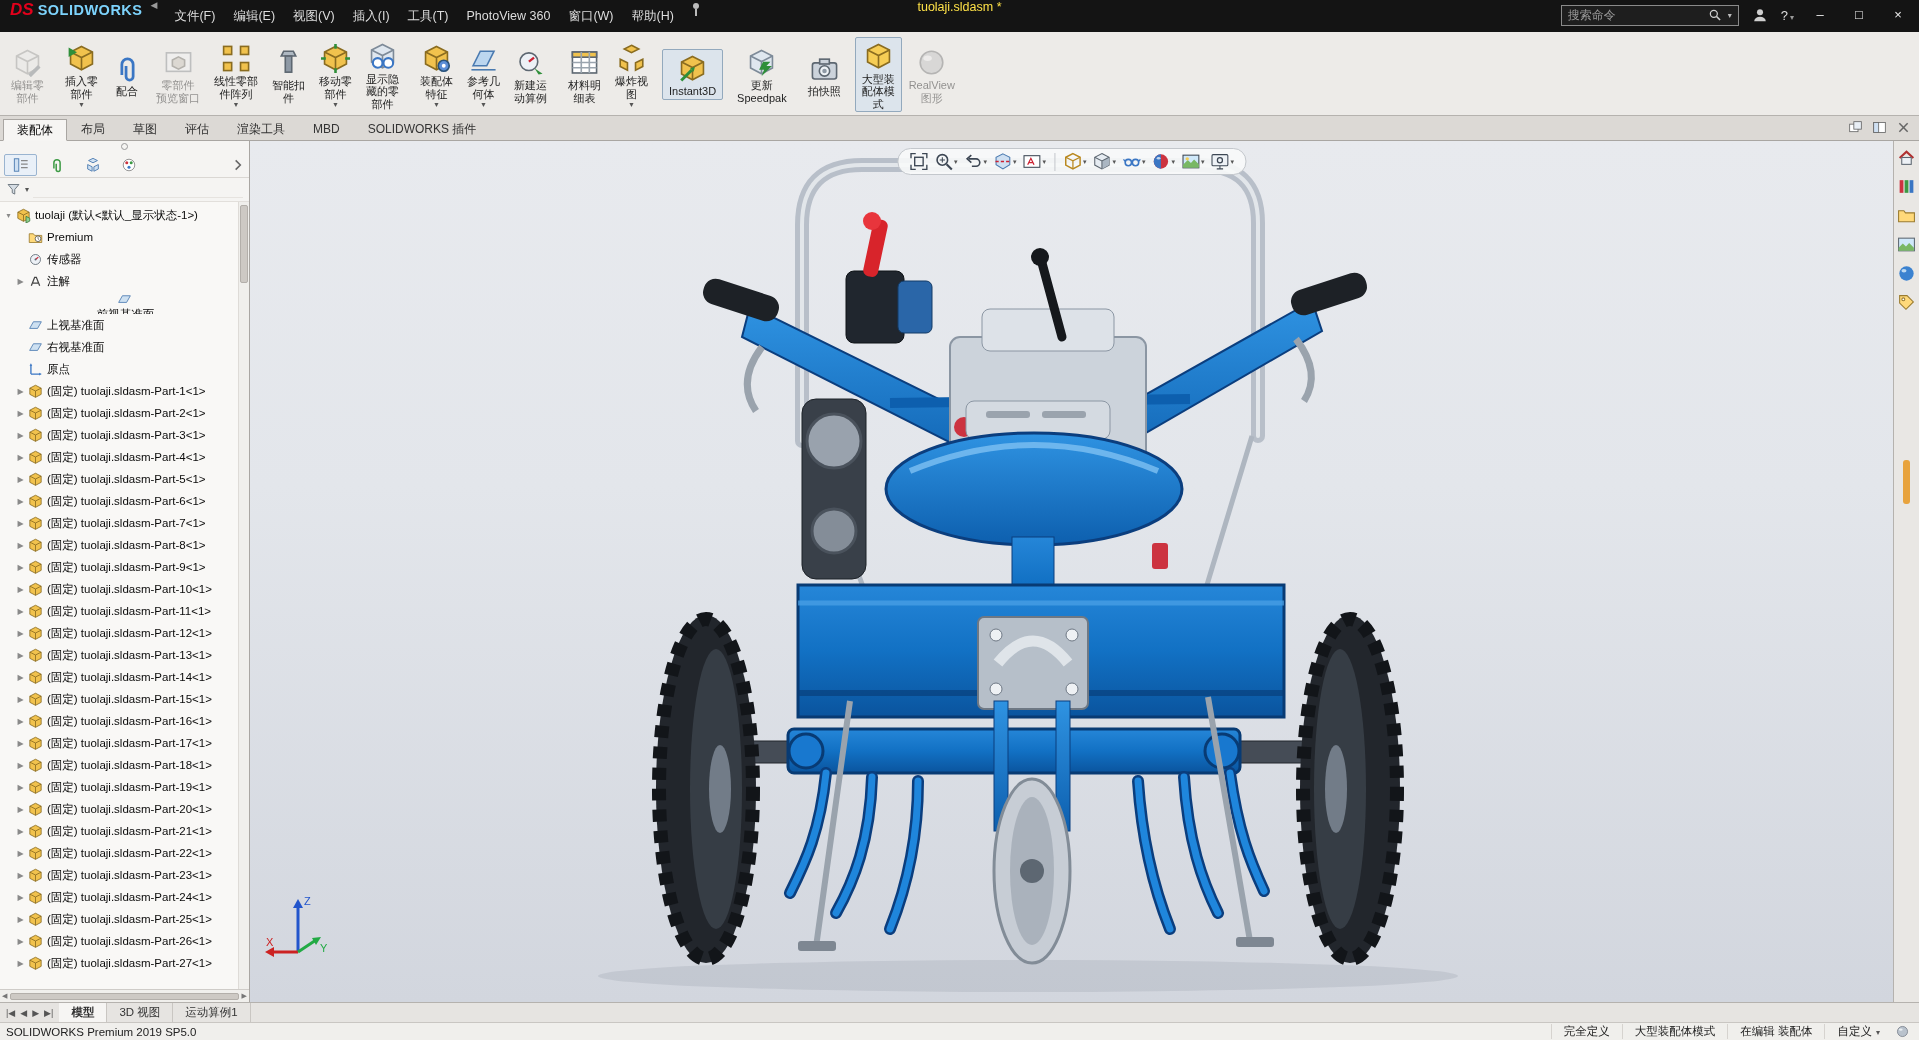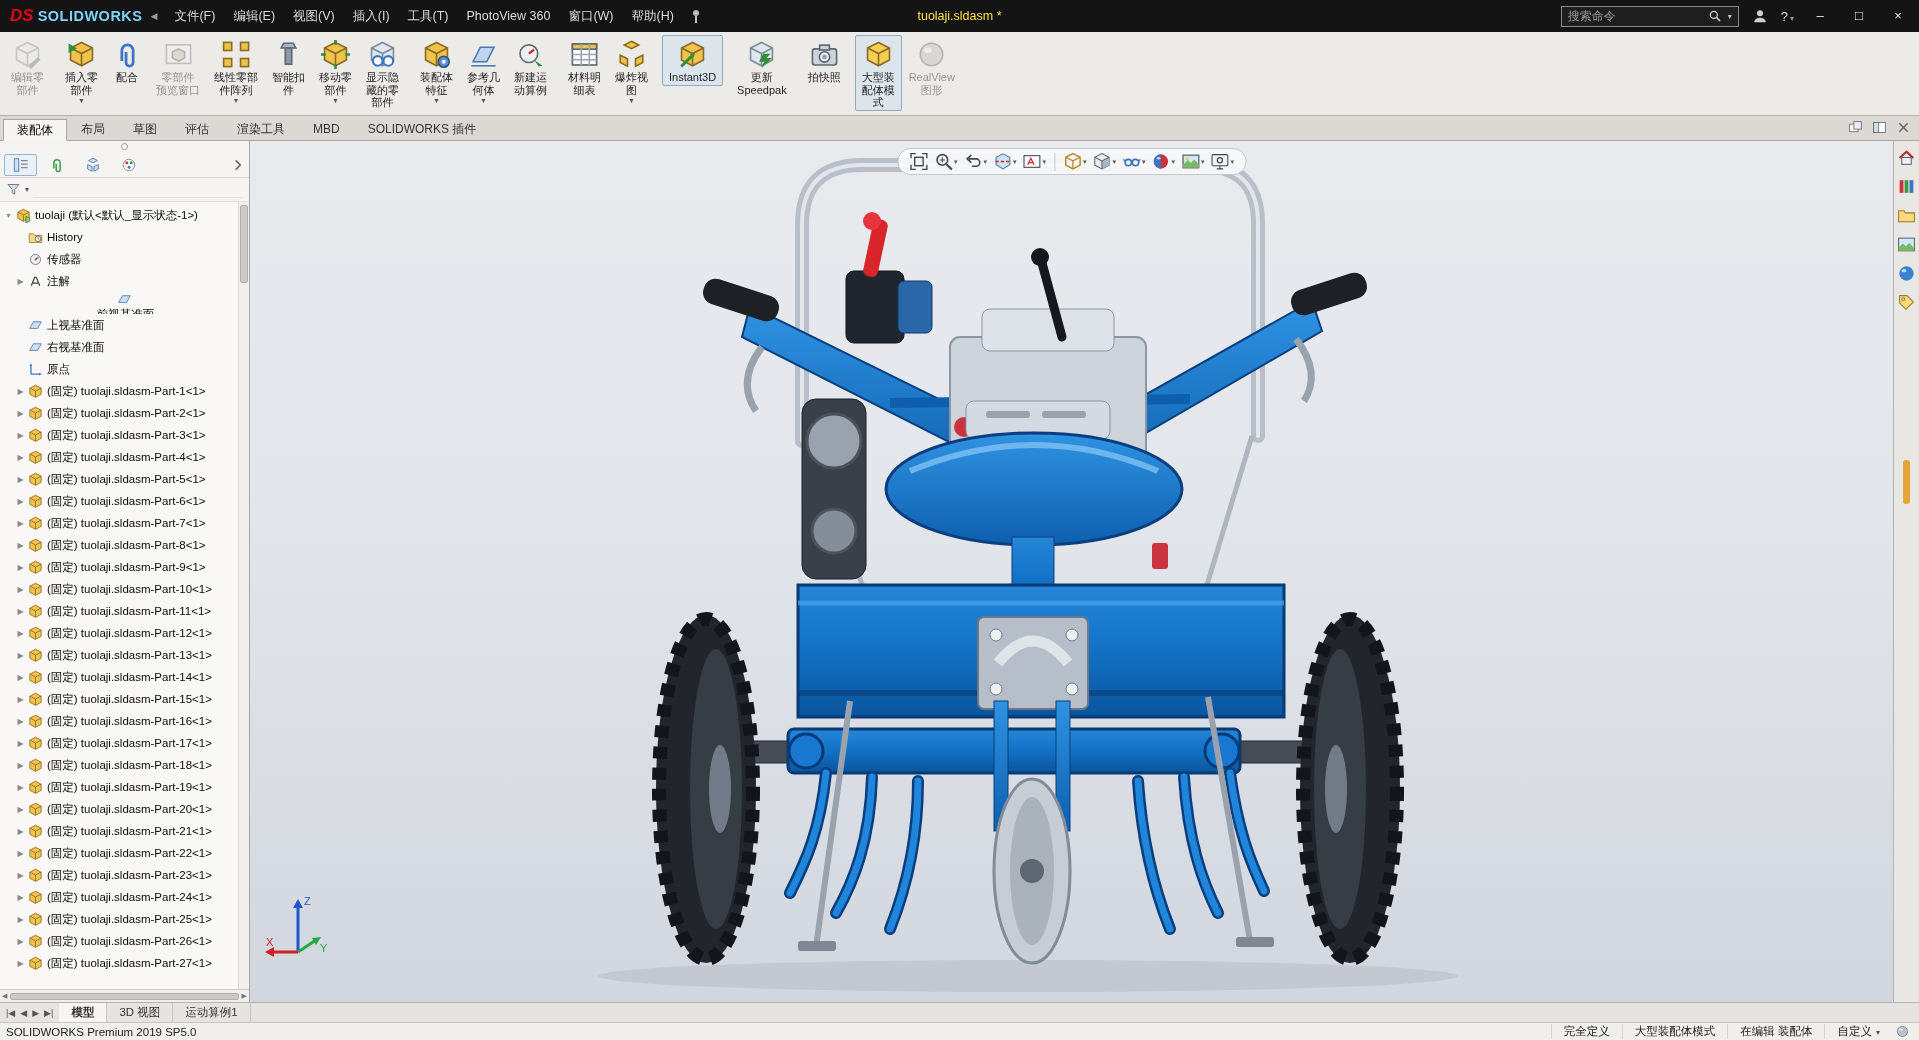--- a/index.html
+++ b/index.html
@@ -1,37 +1,37 @@
 <!DOCTYPE html>
 <html><head>
 <meta charset="utf-8">
 <style>
   *{box-sizing:border-box;margin:0;padding:0}
   html,body{width:1919px;height:1040px;overflow:hidden;font-family:"Liberation Sans","DejaVu Sans",sans-serif;font-size:12px;background:#fff;color:#111}
   
-  .titlebar{height:32px;background:#141414;display:flex;align-items:center;color:#e6e6e6;padding:0 8px;position:relative}
+  .titlebar{height:32px;background:#141414;display:flex;align-items:flex-start;color:#e6e6e6;padding:0 8px;position:relative}
   .brand{display:flex;align-items:center;gap:4px;margin:0 6px 0 2px}
   .logo-mark{color:#e3001b;font-weight:bold;font-style:italic;font-size:17px}
   .brand-name{font-weight:bold;font-size:14.5px;letter-spacing:.5px;color:#7dd3fc}
   .menu-collapse{color:#9a9a9a;font-size:9px;margin:0 8px 0 2px}
   .menubar{display:flex;height:100%}
   .menu-item{padding:0 9px;line-height:32px;font-size:12.5px;color:#ddd;cursor:default;white-space:nowrap}
   .pin-wrap{width:18px;height:18px;margin-left:4px}
   .doc-title{position:absolute;left:50%;transform:translateX(-50%);font-size:12.5px;color:#fde047;white-space:nowrap}
   .tb-right{margin-left:auto;display:flex;align-items:center;gap:13px}
   .searchbox{display:flex;align-items:center;border:1px solid #8a8a8a;background:#1e1e1e;height:21px;width:178px;padding:0 6px;gap:6px}
   .search-text{color:#9a9a9a;font-size:12px;flex:1;white-space:nowrap;overflow:hidden}
   .search-mag{width:14px;height:14px}
   .search-caret{color:#bbb;font-size:8px}
   .user-ic{width:16px;height:16px}
   .help-btn{color:#ddd;font-size:13px}
   .help-caret{color:#999;font-size:8px;margin-left:2px}
   .win-btn{width:26px;text-align:center;font-size:13px;color:#eee;line-height:30px}
   
-  .ribbon{height:84px;background:#edebe8;display:flex;align-items:flex-start;padding:3px 2px 1px 4px;border-bottom:1px solid #b5b2ae;overflow:hidden}
+  .ribbon{height:84px;background:#edebe8;display:flex;align-items:center;padding:3px 2px 1px 4px;border-bottom:1px solid #b5b2ae;overflow:hidden}
   .rb{display:flex;flex-direction:column;align-items:center;justify-content:flex-start;padding:4px 6px 1px;border:1px solid transparent;border-radius:2px;color:#1e1e1e;min-width:44px}
   .rb .ic{width:29px;height:29px;margin-bottom:2px;flex:none}
   .rb .lbl{font-size:11px;line-height:12.5px;text-align:center;white-space:nowrap}
   .rb .caret{font-size:7px;color:#555;margin-top:1px;line-height:7px}
   .rb.disabled{opacity:.45;filter:grayscale(.9)}
   .rb.active{background:#dce4ec;border-color:#93a9bd}
   .rib-sep{width:1px;background:#c9c6c1;margin:6px 3px 4px}
   
   .tabrow{height:25px;background:#dcd9d5;display:flex;align-items:flex-end;padding-left:3px;border-bottom:1px solid #a9a6a2;position:relative}
   .rtab{padding:0 13px;height:22px;line-height:21px;font-size:12px;color:#333;border:1px solid transparent;white-space:nowrap}
@@ -392,21 +392,21 @@
             </svg></span>
           <span class="tlabel">tuolaji (默认&lt;默认_显示状态-1&gt;)</span>
         </div>
         <div class="trow" style="padding-left: 12px;">
           <span class="arr"></span>
           <span class="tic"><svg xmlns="http://www.w3.org/2000/svg" viewBox="0 0 18 18" width="100%" height="100%">
               <path d="M1.5 4.5h5l1.5 2h8.5V15h-15z" fill="#ffd97a" stroke="#9a7b2f"></path>
               <circle cx="12" cy="10.5" r="3.4" fill="#fff" stroke="#555"></circle>
               <path d="M12 8.6v1.9l1.4 1.2" fill="none" stroke="#555"></path>
             </svg></span>
-          <span class="tlabel">History</span>
+          <span class="tlabel">Premium</span>
         </div>
         <div class="trow" style="padding-left: 12px;">
           <span class="arr"></span>
           <span class="tic"><svg xmlns="http://www.w3.org/2000/svg" viewBox="0 0 18 18" width="100%" height="100%">
               <circle cx="9" cy="9" r="6" fill="#edf1f6" stroke="#5d6771"></circle>
               <path d="M9 9L12.4 6.2" stroke="#c23" stroke-width="1.4"></path>
               <circle cx="9" cy="9" r="1.2" fill="#5d6771"></circle>
             </svg></span>
           <span class="tlabel">传感器</span>
         </div>

